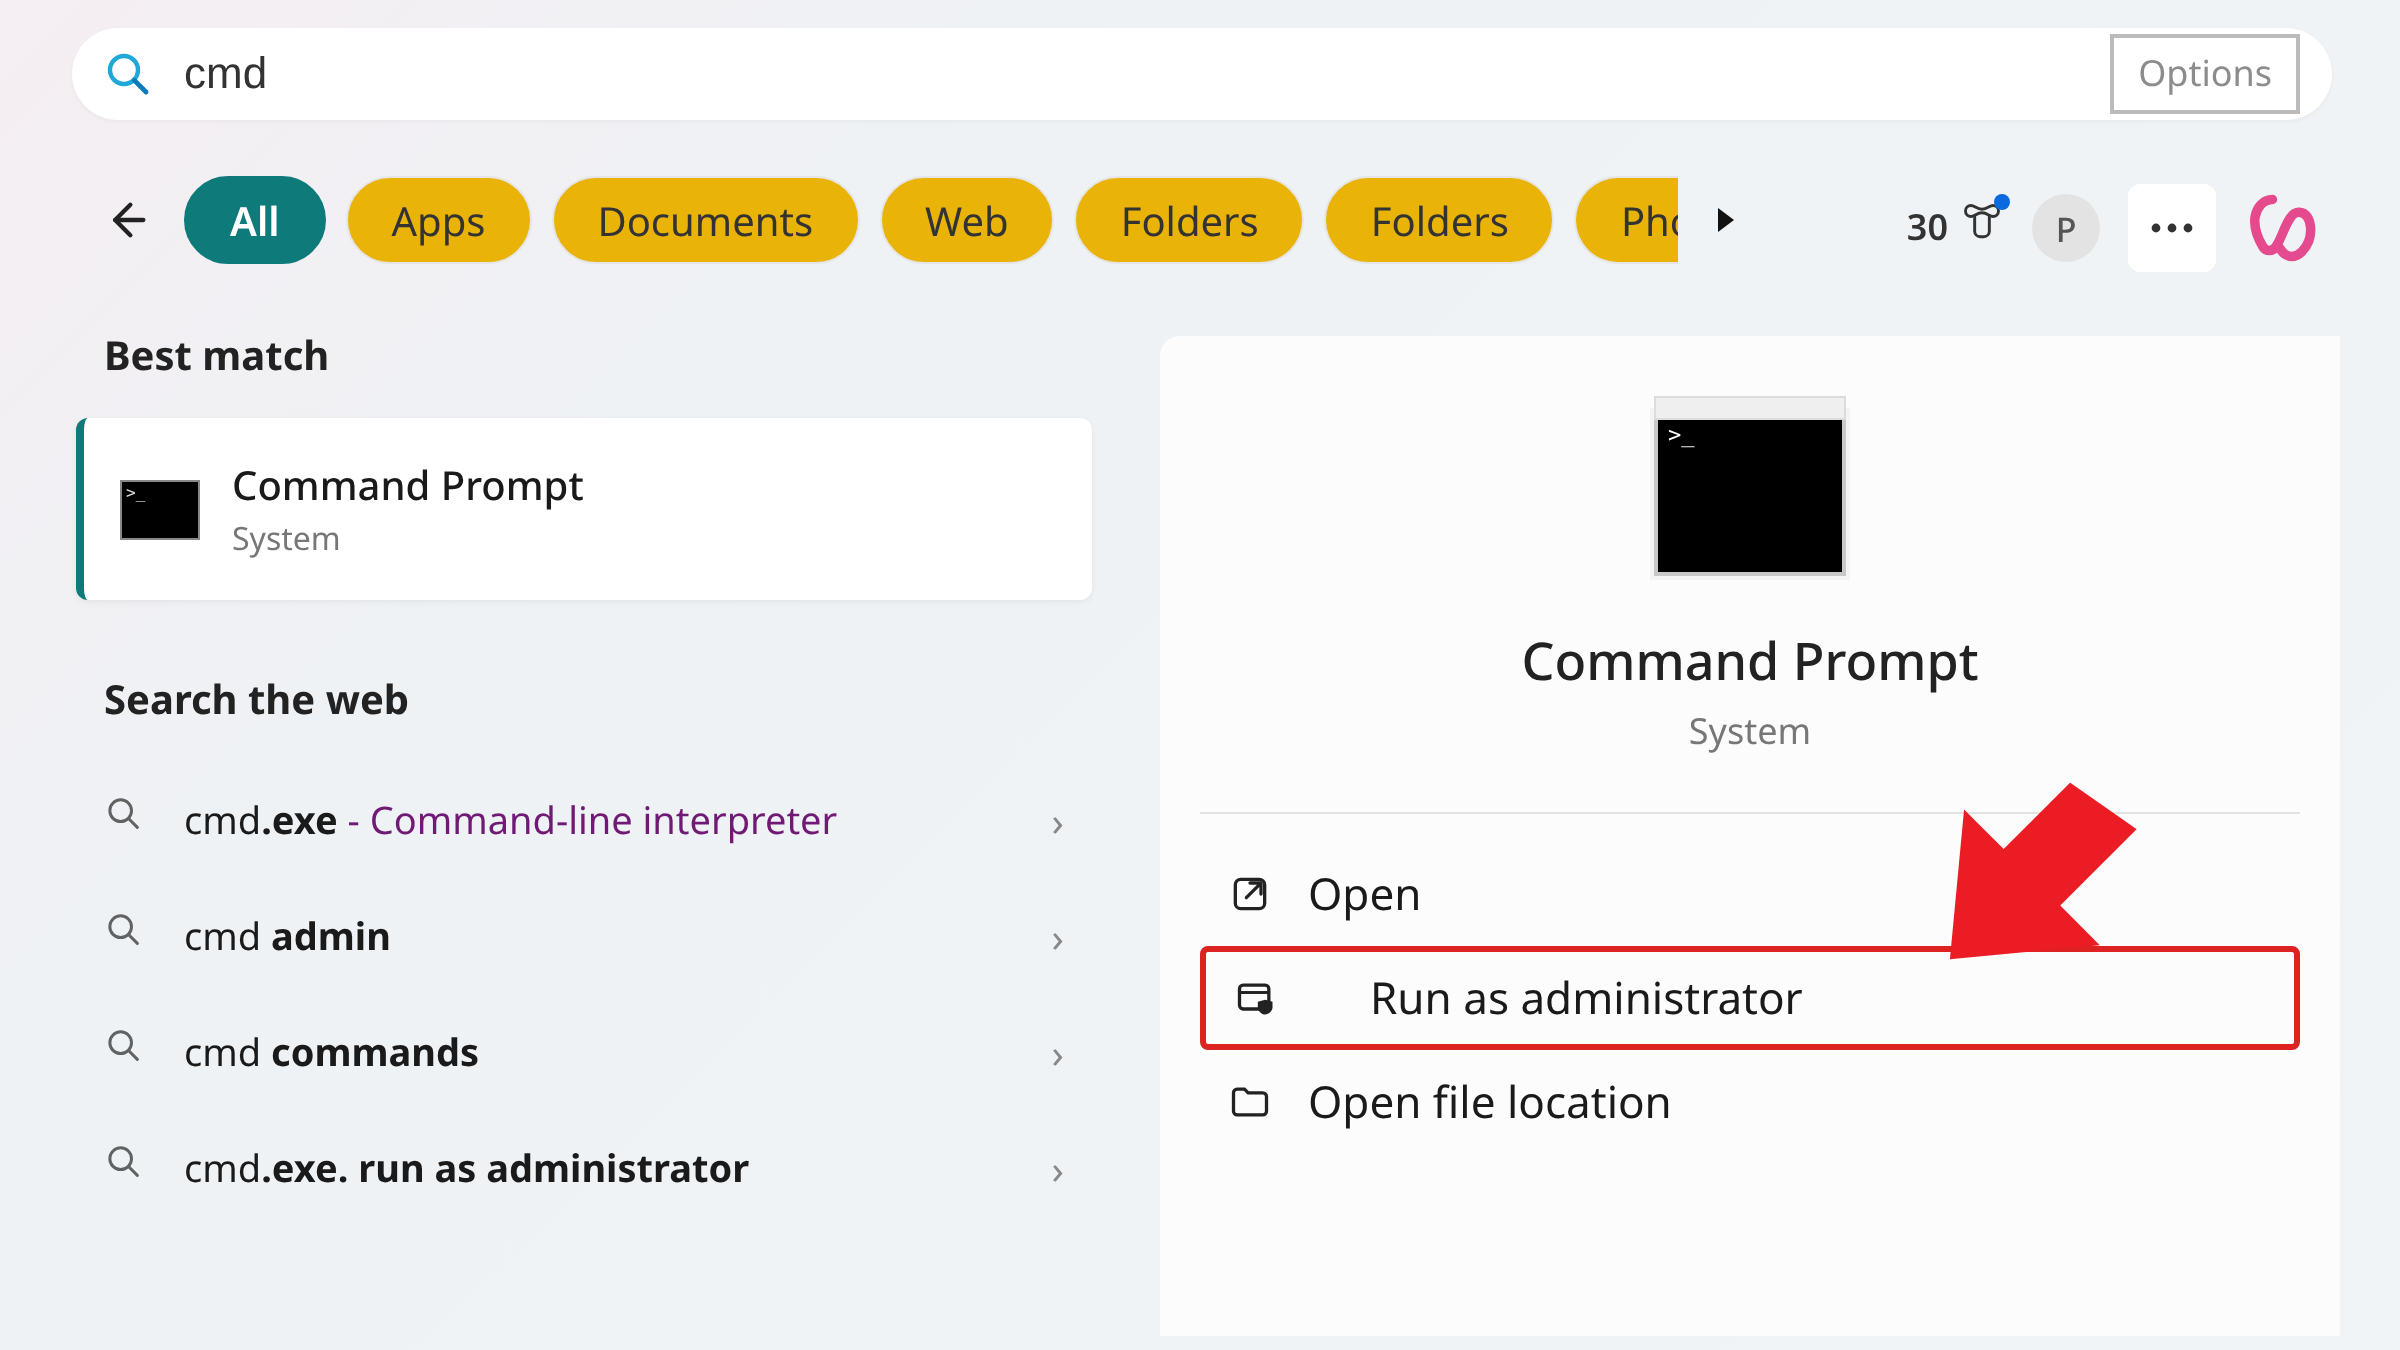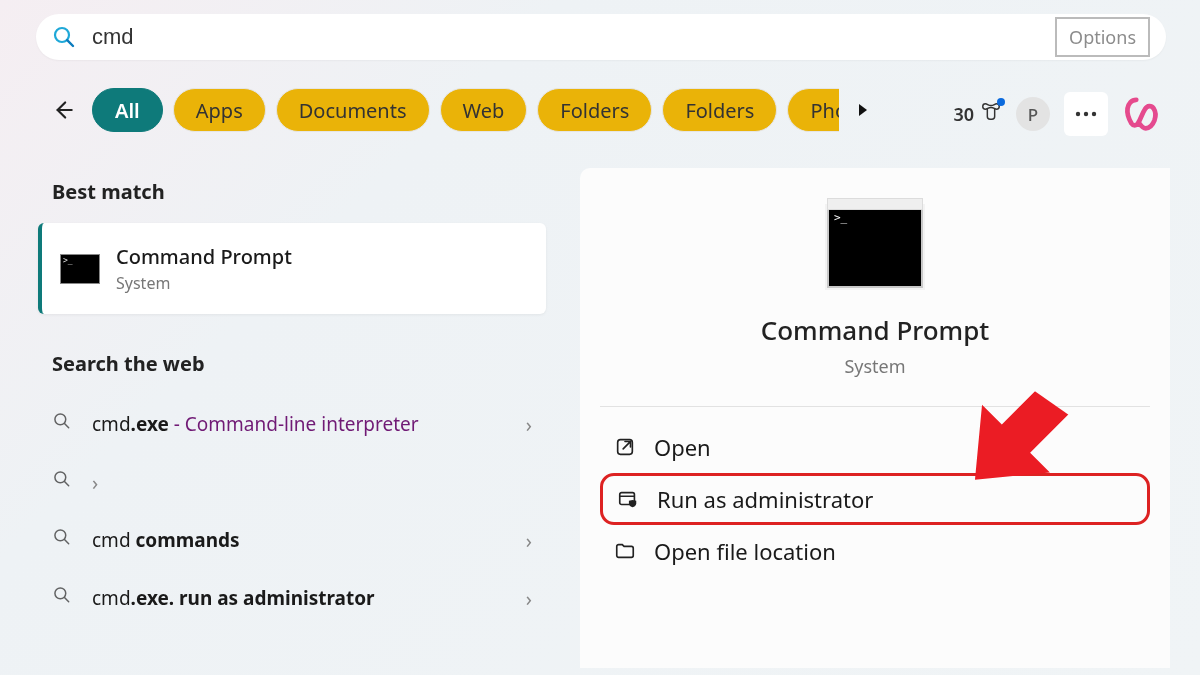--- a/index.html
+++ b/index.html
@@ -90,21 +90,21 @@
   .more-dots {
     width:44px;height:44px;display:flex;align-items:center;justify-content:center;font-size:22px;color:#333;
     background:#fff;border-radius:6px;
   }
   .copilot-icon {
     width:38px;height:38px;
   }
 
   
   .left-col {
-    position:absolute; left:38px; top:166px; width:508px;
+    position:absolute; left:38px; top:152px; width:508px;
   }
   .section-title {
     font-size:20px; font-weight:700; color:#222; margin: 12px 0 18px 14px;
   }
   .best-match-card {
     background:#fff; border-radius:6px;
     padding: 20px 18px;
     display:flex; align-items:center;
     border-left: 4px solid #0e7a7a;
     box-shadow: 0 1px 3px rgba(0,0,0,0.06);
@@ -146,21 +146,21 @@
   .app-icon-big::after{content:"";position:absolute;top:-10px;left:-2px;right:-2px;height:10px;background:#efefef;border:1px solid #dcdcdc;}
   .panel-title { text-align:center; font-size:26px; font-weight:500; margin-top:24px; color:#222;}
   .panel-sub { text-align:center; font-size:18px; color:#777; margin-top:6px; margin-bottom:28px;}
   .panel-divider { height:1px;background:#e2e2e2; margin: 0 20px; }
   .action-list { padding: 14px 20px; }
   .action-item {
     display:flex; align-items:center; height:52px;
     font-size:22px; cursor:pointer; border-radius:26px;
     padding: 0 12px;
   }
-  .action-item.highlight { border: 3px solid #d22; border-radius: 14px; }
+  .action-item.highlight { border: 3px solid #d22; border-radius: 4px; gap: 28px; }
   .action-item .a-icon { width:26px; margin-right:16px; display:flex; justify-content:center; }
 
   
   .red-arrow {
     position:absolute; left:920px; top:385px;
     transform: rotate(35deg);
     pointer-events:none;
   }
 </style>
 </head>
@@ -252,20 +252,21 @@
             <line x1="15" y1="15" x2="20" y2="20" stroke="#333" stroke-width="1.8" stroke-linecap="round"></line>
           </svg></span>
       <span class="label"><span>cmd</span><b>.exe</b><span class="light"> - Command-line interpreter</span></span>
       <span class="chev">›</span>
     </div>
     <div class="web-item">
       <span class="q-icon"><svg width="20" height="20" viewBox="0 0 24 24" fill="none">
             <circle cx="10" cy="10" r="6.5" stroke="#333" stroke-width="1.8"></circle>
             <line x1="15" y1="15" x2="20" y2="20" stroke="#333" stroke-width="1.8" stroke-linecap="round"></line>
           </svg></span>
+      <span class="label"><span>cmd </span><b>admin</b></span>
       <span class="chev">›</span>
     </div>
     <div class="web-item">
       <span class="q-icon"><svg width="20" height="20" viewBox="0 0 24 24" fill="none">
             <circle cx="10" cy="10" r="6.5" stroke="#333" stroke-width="1.8"></circle>
             <line x1="15" y1="15" x2="20" y2="20" stroke="#333" stroke-width="1.8" stroke-linecap="round"></line>
           </svg></span>
       <span class="label"><span>cmd </span><b>commands</b></span>
       <span class="chev">›</span>
     </div>

